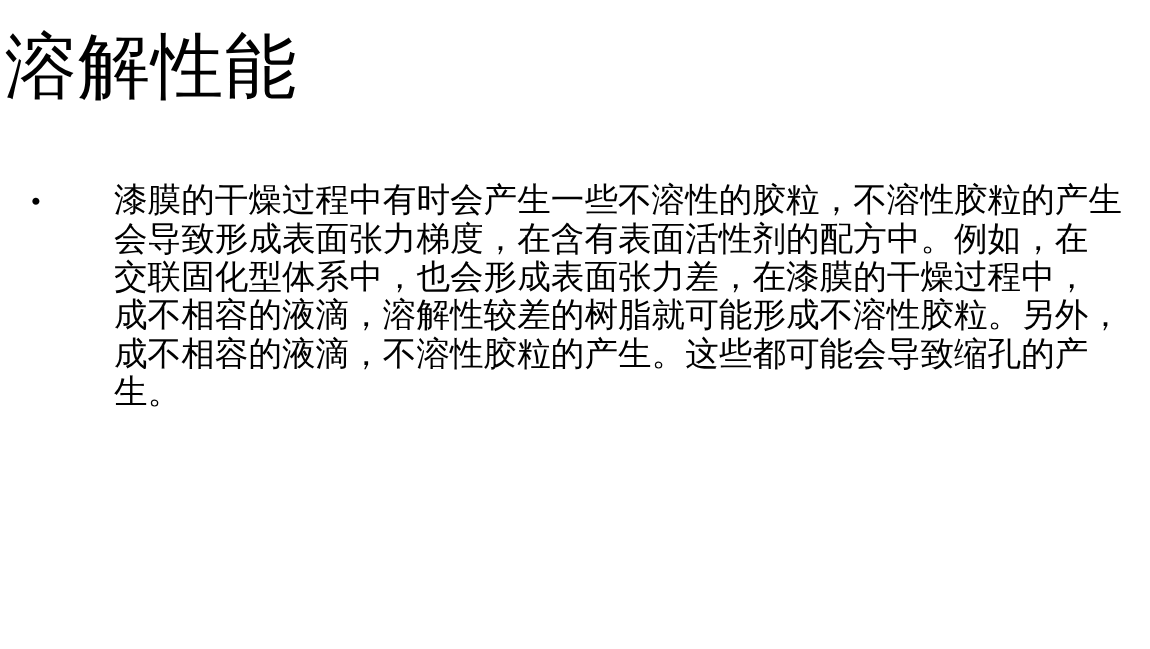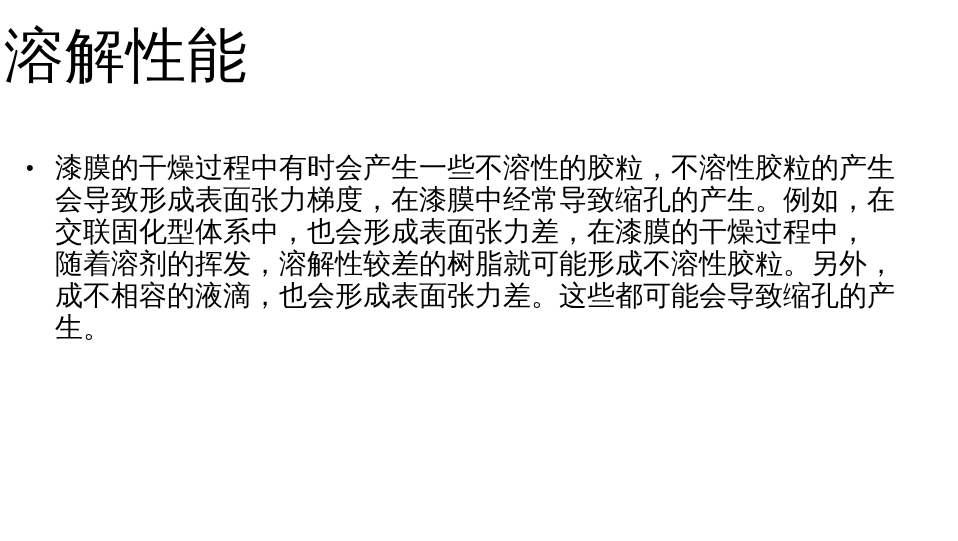--- a/index.html
+++ b/index.html
@@ -41,35 +41,36 @@
     width: 29px;
     font-size: 22px;
     line-height: 32px;
     font-family: "Liberation Sans", sans-serif;
   }
   .body-text {
     flex: none;
     font-size: 28px;
     line-height: 32px;
     letter-spacing: 0;
+    margin-left: 40px;
   }
   .body-line {
     white-space: nowrap;
   }
 </style>
 </head>
 <body>
 
 <div class="slide">
   <div class="slide-title">溶解性能</div>
 
   <div class="bullet-item">
     <span class="bullet-marker">•</span>
     <div class="body-text">
       <div class="body-line">漆膜的干燥过程中有时会产生一些不溶性的胶粒，不溶性胶粒的产生</div>
-      <div class="body-line">会导致形成表面张力梯度，在漆膜中经常导致缩孔的产生。例如，在</div>
+      <div class="body-line">会导致形成表面张力梯度，在含有表面活性剂的配方中。例如，在</div>
       <div class="body-line">交联固化型体系中，也会形成表面张力差，在漆膜的干燥过程中，</div>
-      <div class="body-line">随着溶剂的挥发，溶解性较差的树脂就可能形成不溶性胶粒。另外，</div>
-      <div class="body-line">成不相容的液滴，也会形成表面张力差。这些都可能会导致缩孔的产</div>
+      <div class="body-line">成不相容的液滴，溶解性较差的树脂就可能形成不溶性胶粒。另外，</div>
+      <div class="body-line">成不相容的液滴，不溶性胶粒的产生。这些都可能会导致缩孔的产</div>
       <div class="body-line">生。</div>
     </div>
   </div>
 </div>
 
 </body></html>

